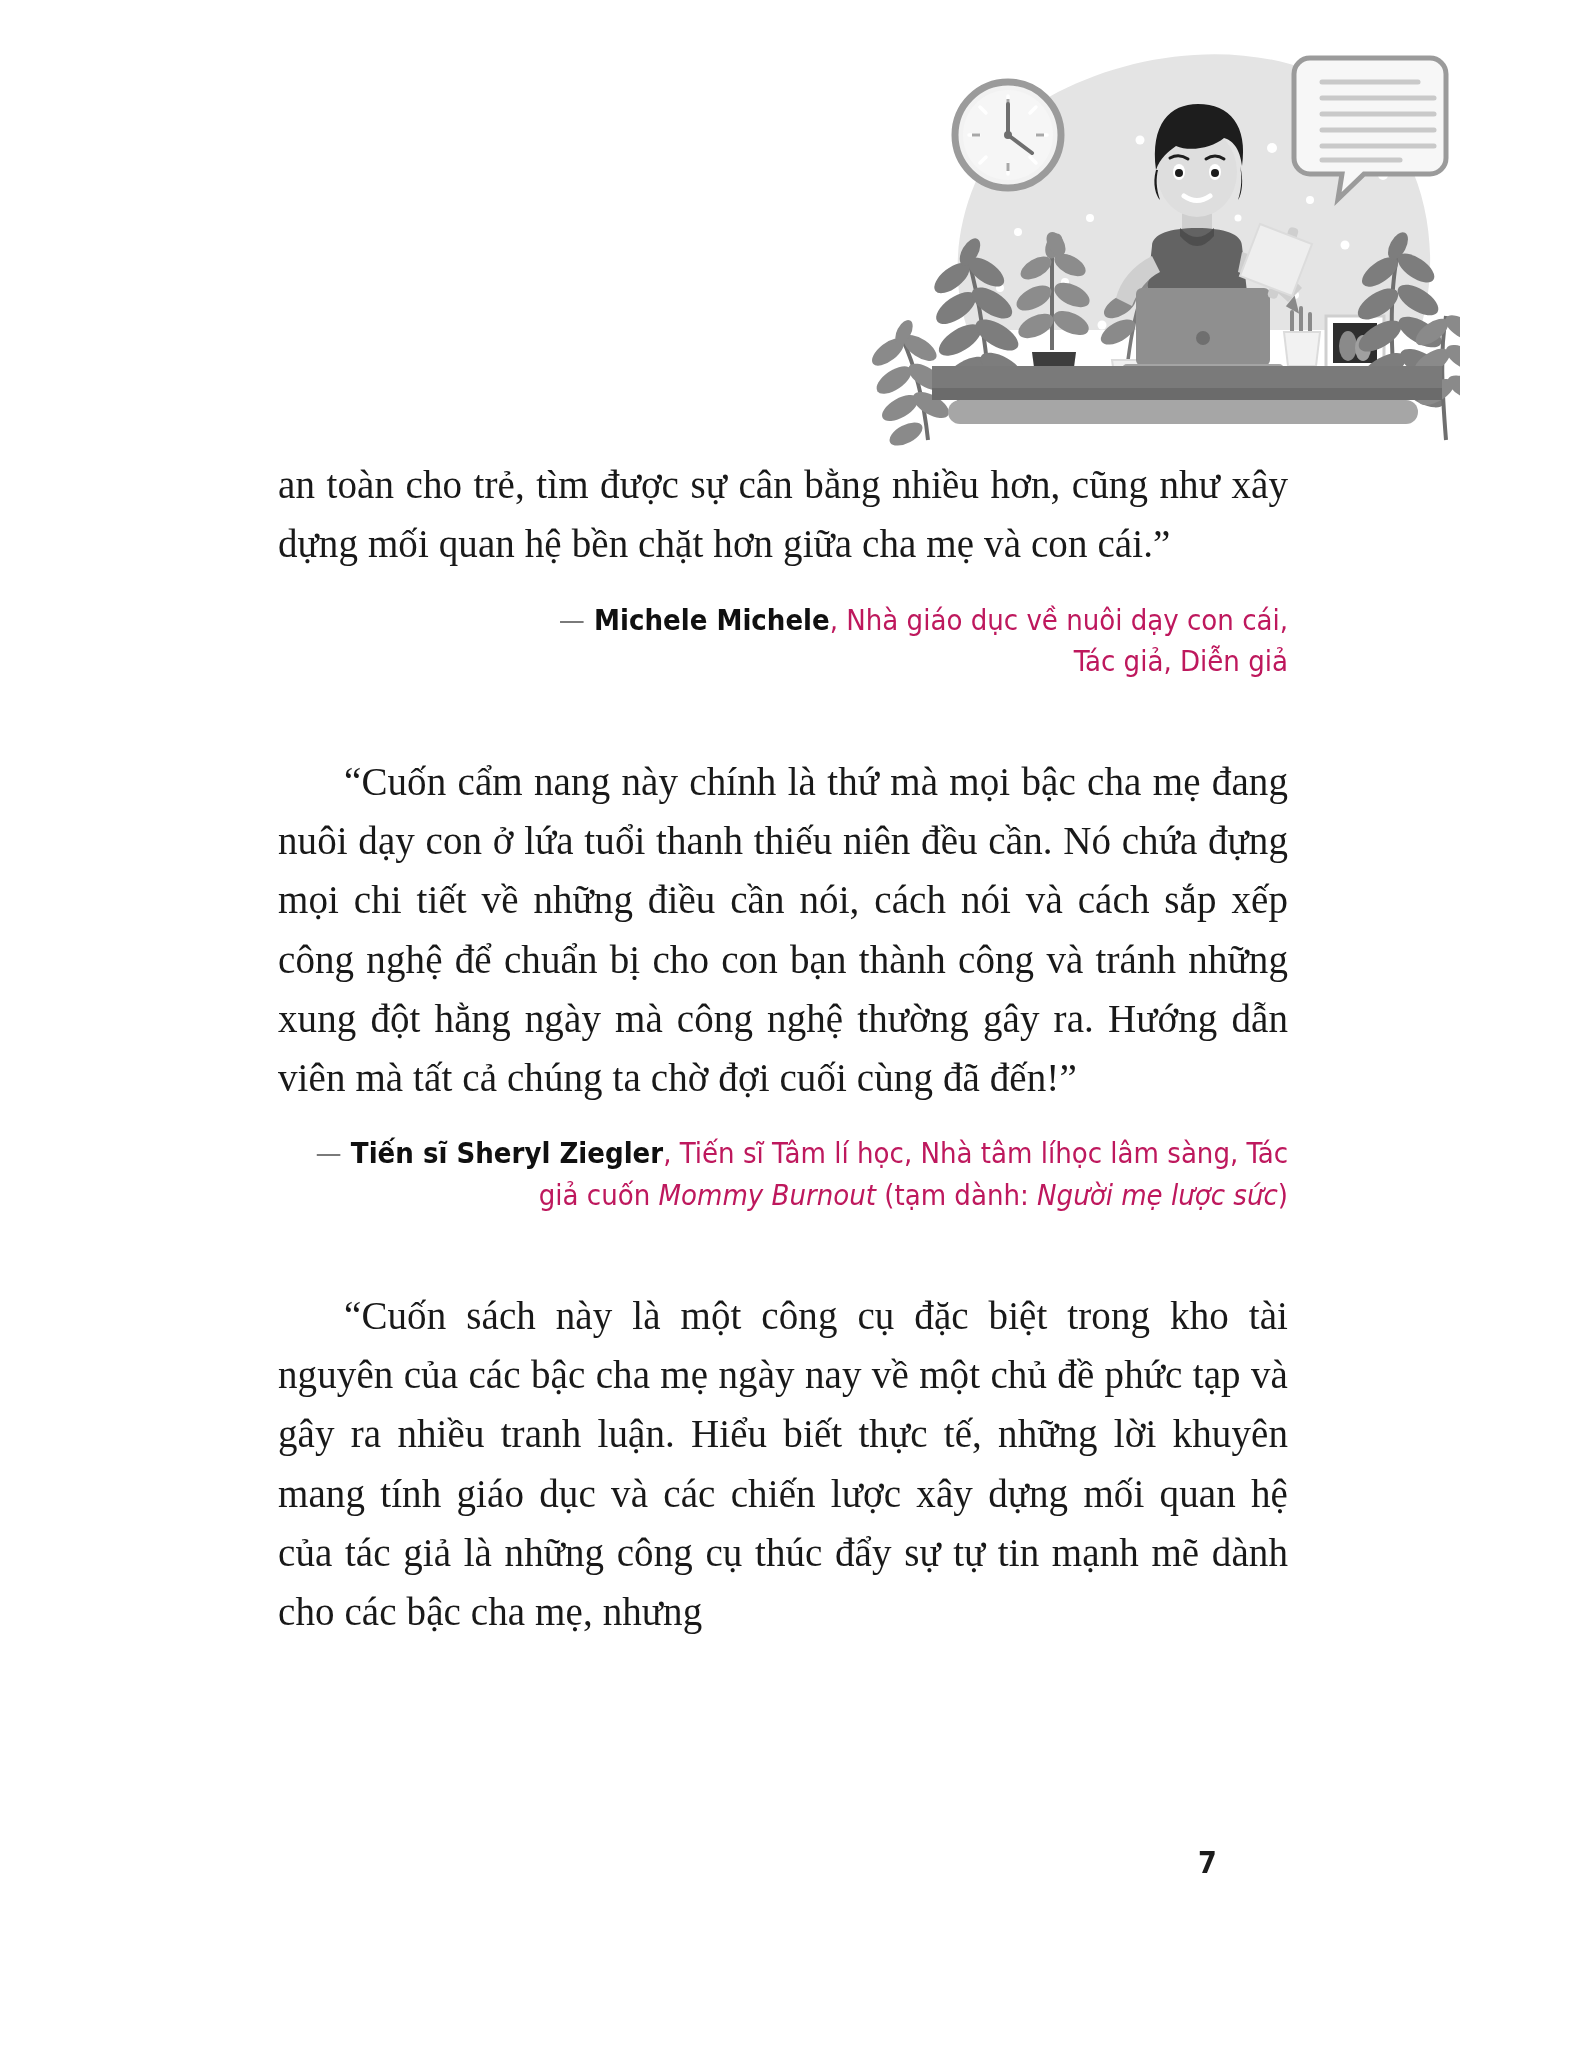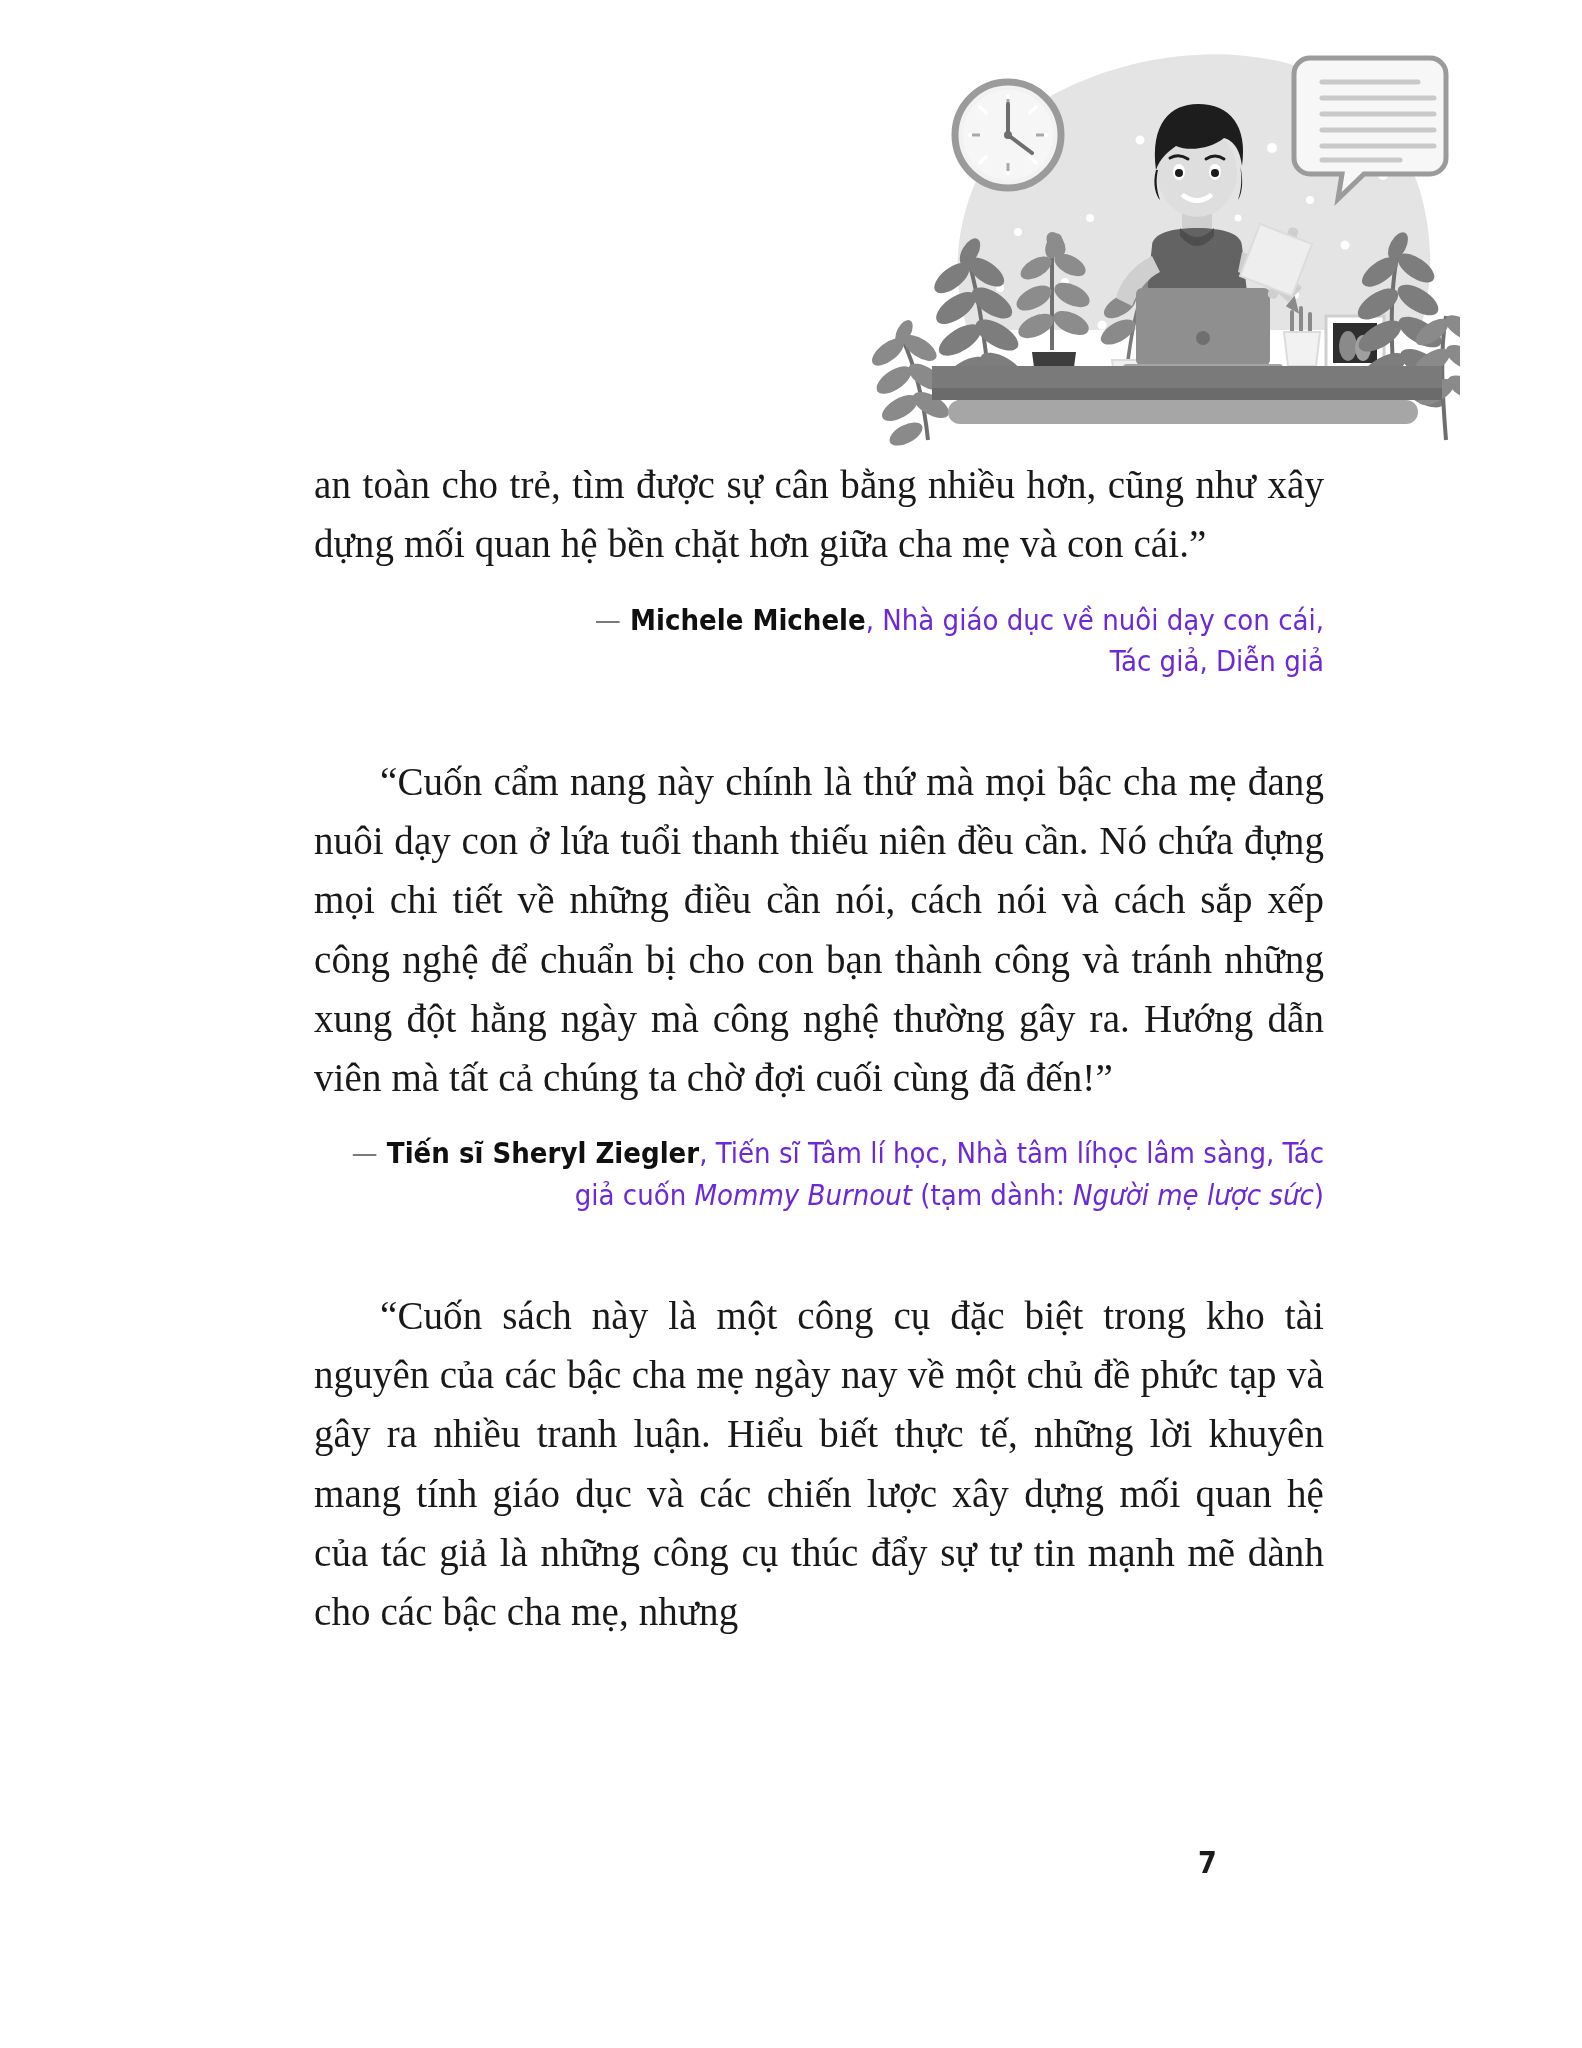--- a/index.html
+++ b/index.html
@@ -26,21 +26,20 @@
     height: 430px;
   }
   .illustration svg { display: block; width: 100%; height: 100%; }
 
   
   .page-body {
     position: absolute;
     top: 455px;
     left: 278px;
     width: 1010px;
-    margin-left: 36px;
   }
 
   .para {
     font-size: 39px;
     line-height: 1.52;
     text-align: justify;
     text-justify: inter-word;
     letter-spacing: 0.1px;
     margin: 0;
     color: #191919;
@@ -59,21 +58,21 @@
     margin-top: 26px;
   }
   .attrib .dash {
     color: #7a7a7a;
     letter-spacing: 1px;
   }
   .attrib .who {
     font-weight: 700;
     color: #101010;
   }
-  .attrib .role { color: #6d28d9; }
+  .attrib .role { color: #be185d; }
   .attrib em { }
 
   .page-number {
     position: absolute;
     left: 1198px;
     top: 1845px;
     font-family: "DejaVu Sans Condensed", "Liberation Sans Narrow", "Liberation Sans", sans-serif;
     font-stretch: condensed;
     font-weight: 700;
     font-size: 30px;

